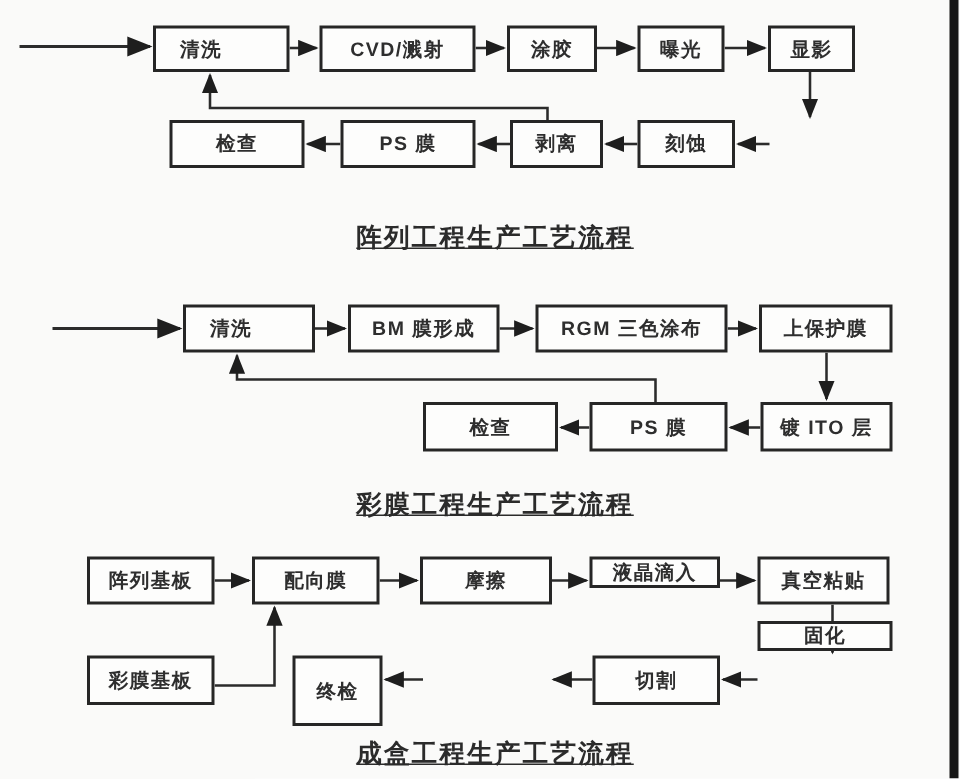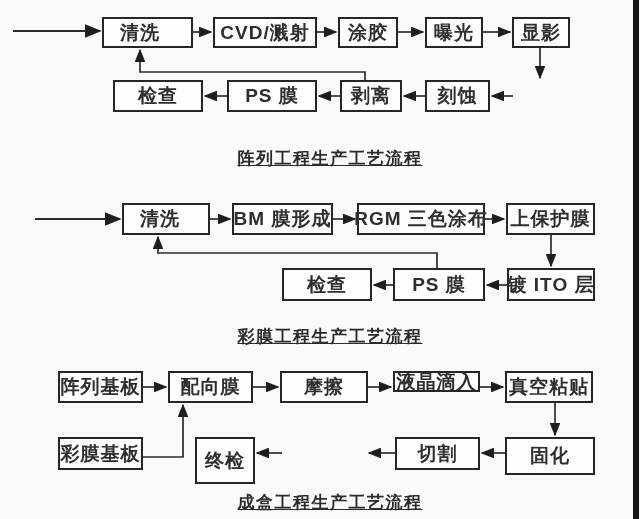--- a/index.html
+++ b/index.html
@@ -10,21 +10,21 @@
     font-family:"Liberation Sans","DejaVu Sans",sans-serif;
     overflow:hidden;
   }
   .arrows{position:absolute;left:0;top:0;width:640px;height:519px;}
   .node{
     position:absolute;
     box-sizing:border-box;
     border:2px solid #262626;
     background:#fdfdfc;
     color:#2e2e2e;
-    font-size:19px;
+    font-size:13px;
     font-weight:bold;
     display:flex;
     align-items:center;
     justify-content:center;
     letter-spacing:1px;
     white-space:nowrap;
   }
   .node.align-left{justify-content:flex-start;padding-left:16px;}
   .caption{
     position:absolute;
@@ -111,18 +111,18 @@
 
   <div class="node" style="left:58px;top:371px;width:85px;height:32px">阵列基板</div>
   <div class="node" style="left:168px;top:371px;width:85px;height:32px">配向膜</div>
   <div class="node" style="left:280px;top:371px;width:88px;height:32px">摩擦</div>
   <div class="node" style="left:393px;top:371px;width:87px;height:21px">液晶滴入</div>
   <div class="node" style="left:505px;top:371px;width:88px;height:32px">真空粘贴</div>
 
   <div class="node" style="left:58px;top:437px;width:85px;height:33px">彩膜基板</div>
   <div class="node" style="left:195px;top:437px;width:60px;height:47px">终检</div>
   <div class="node" style="left:395px;top:437px;width:85px;height:33px">切割</div>
-  <div class="node" style="left:505px;top:437px;width:90px;height:38px">固化</div>
+  <div class="node" style="left:505px;top:414px;width:90px;height:20px">固化</div>
 
   <div class="caption" style="left:200px;top:491px;width:260px">成盒工程生产工艺流程</div>
 
   <div class="edge-bar"></div>
 </div>
 
 </body></html>

